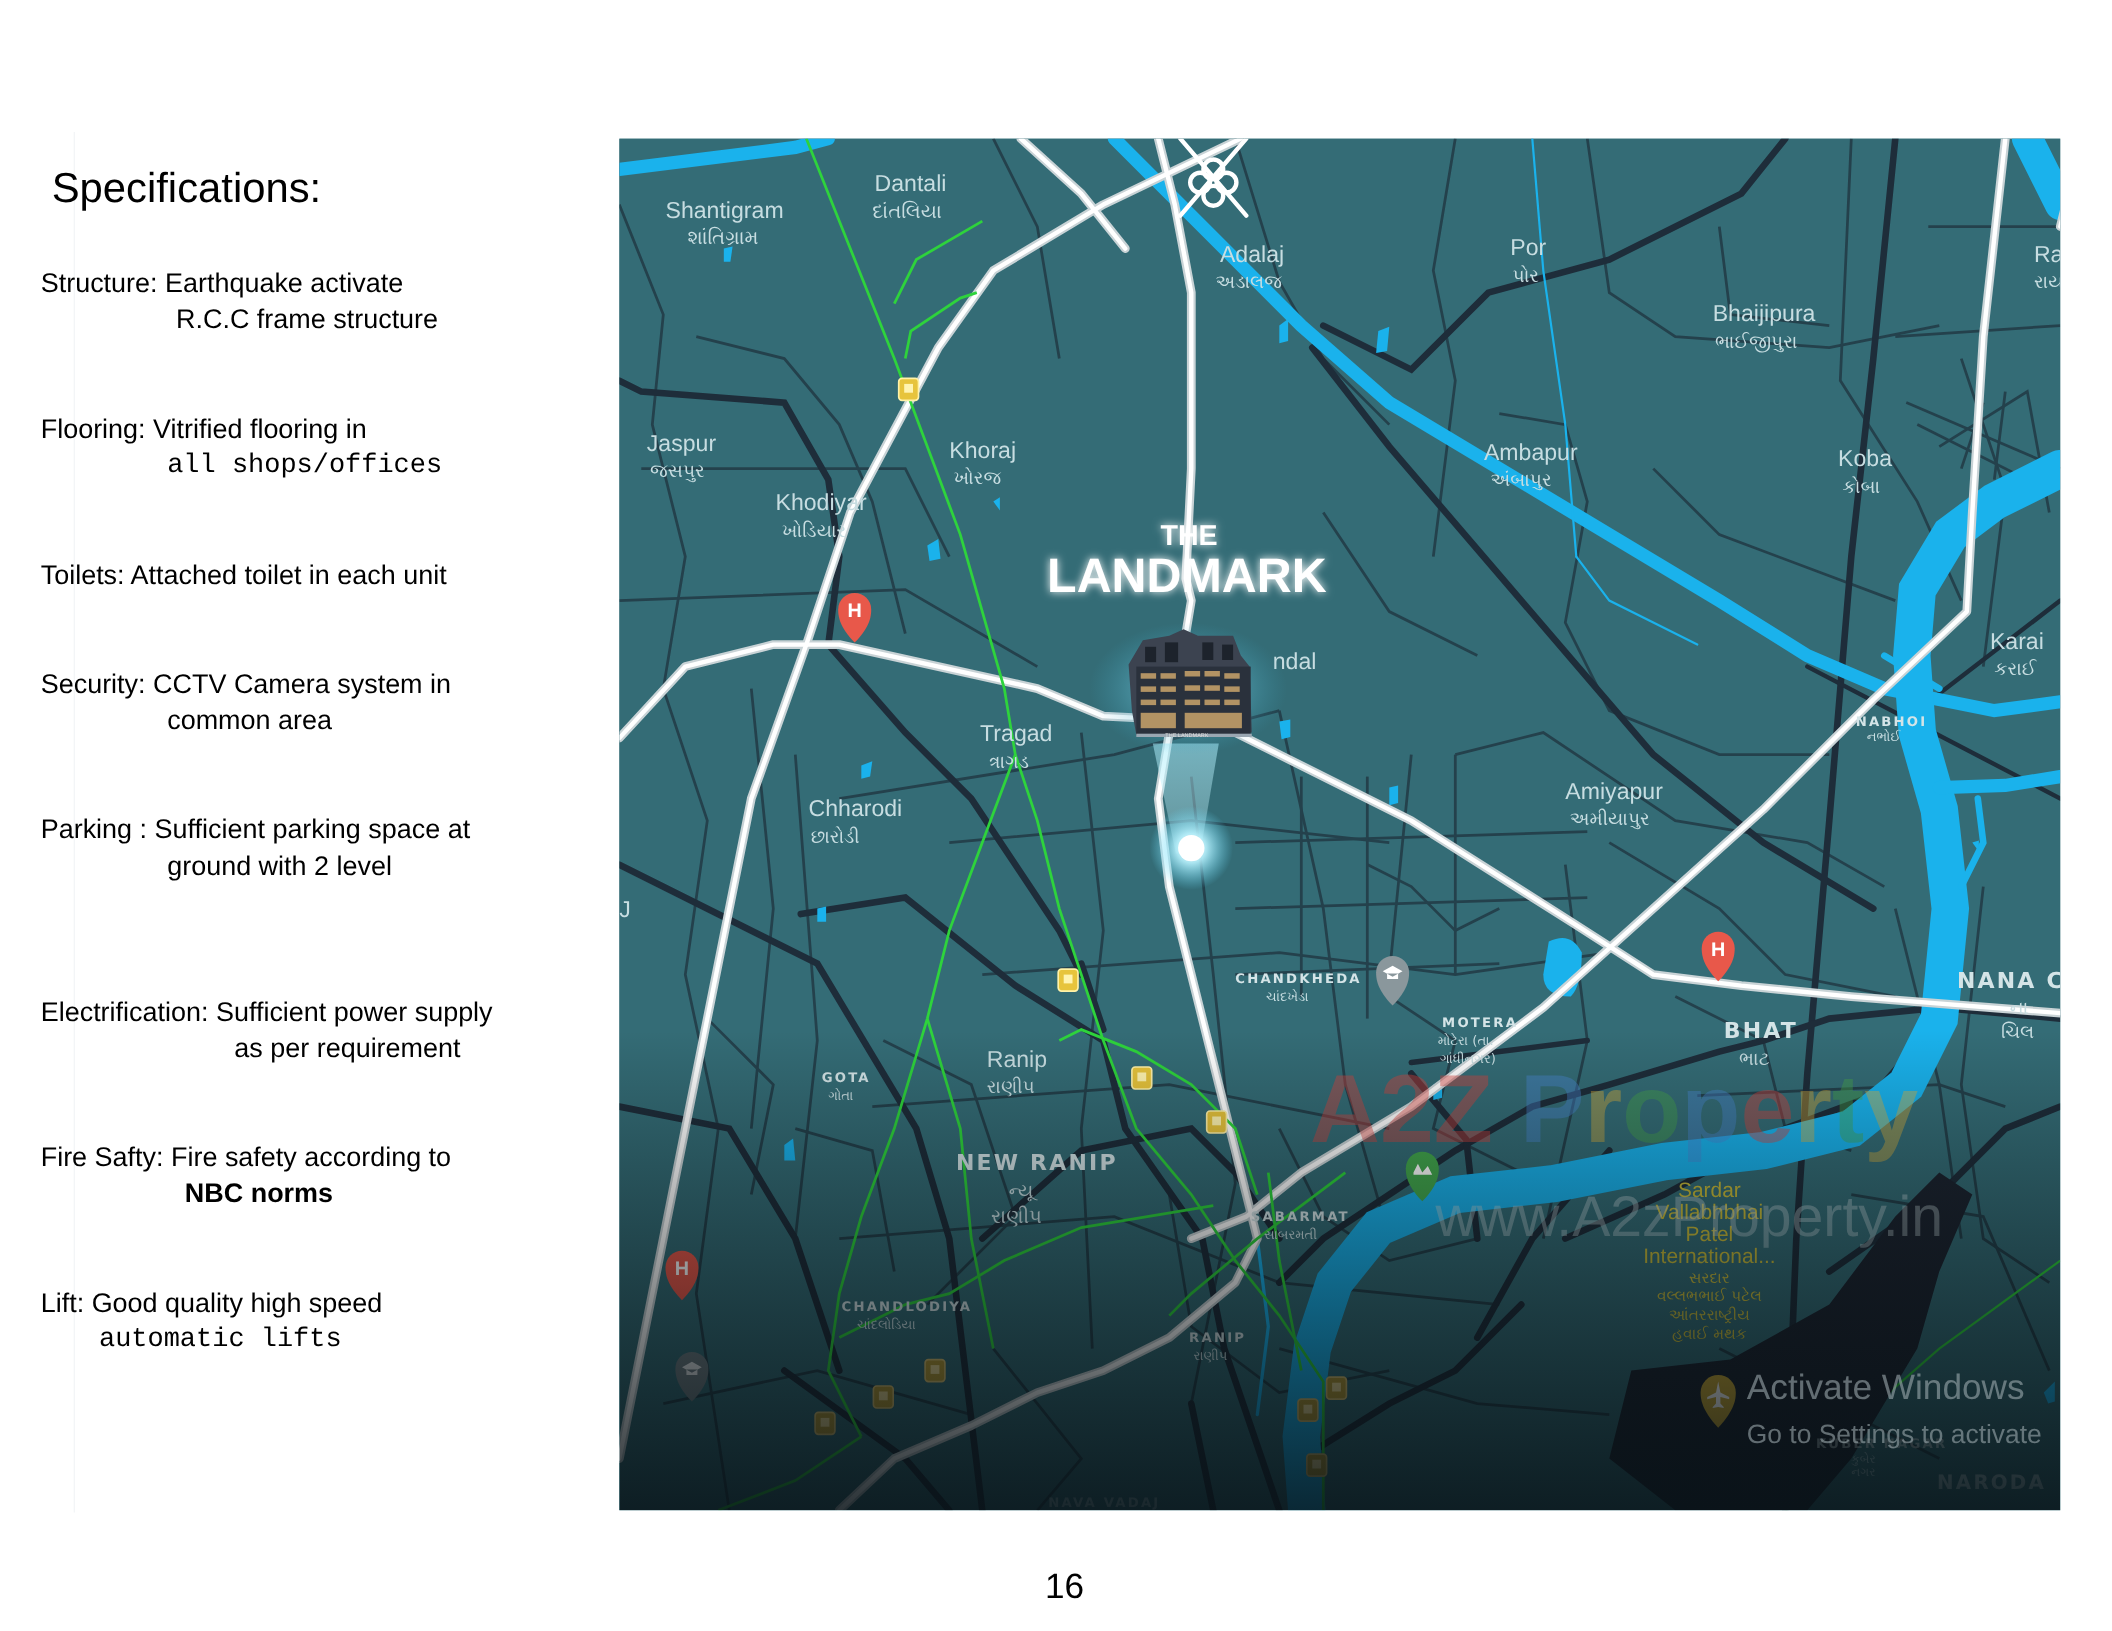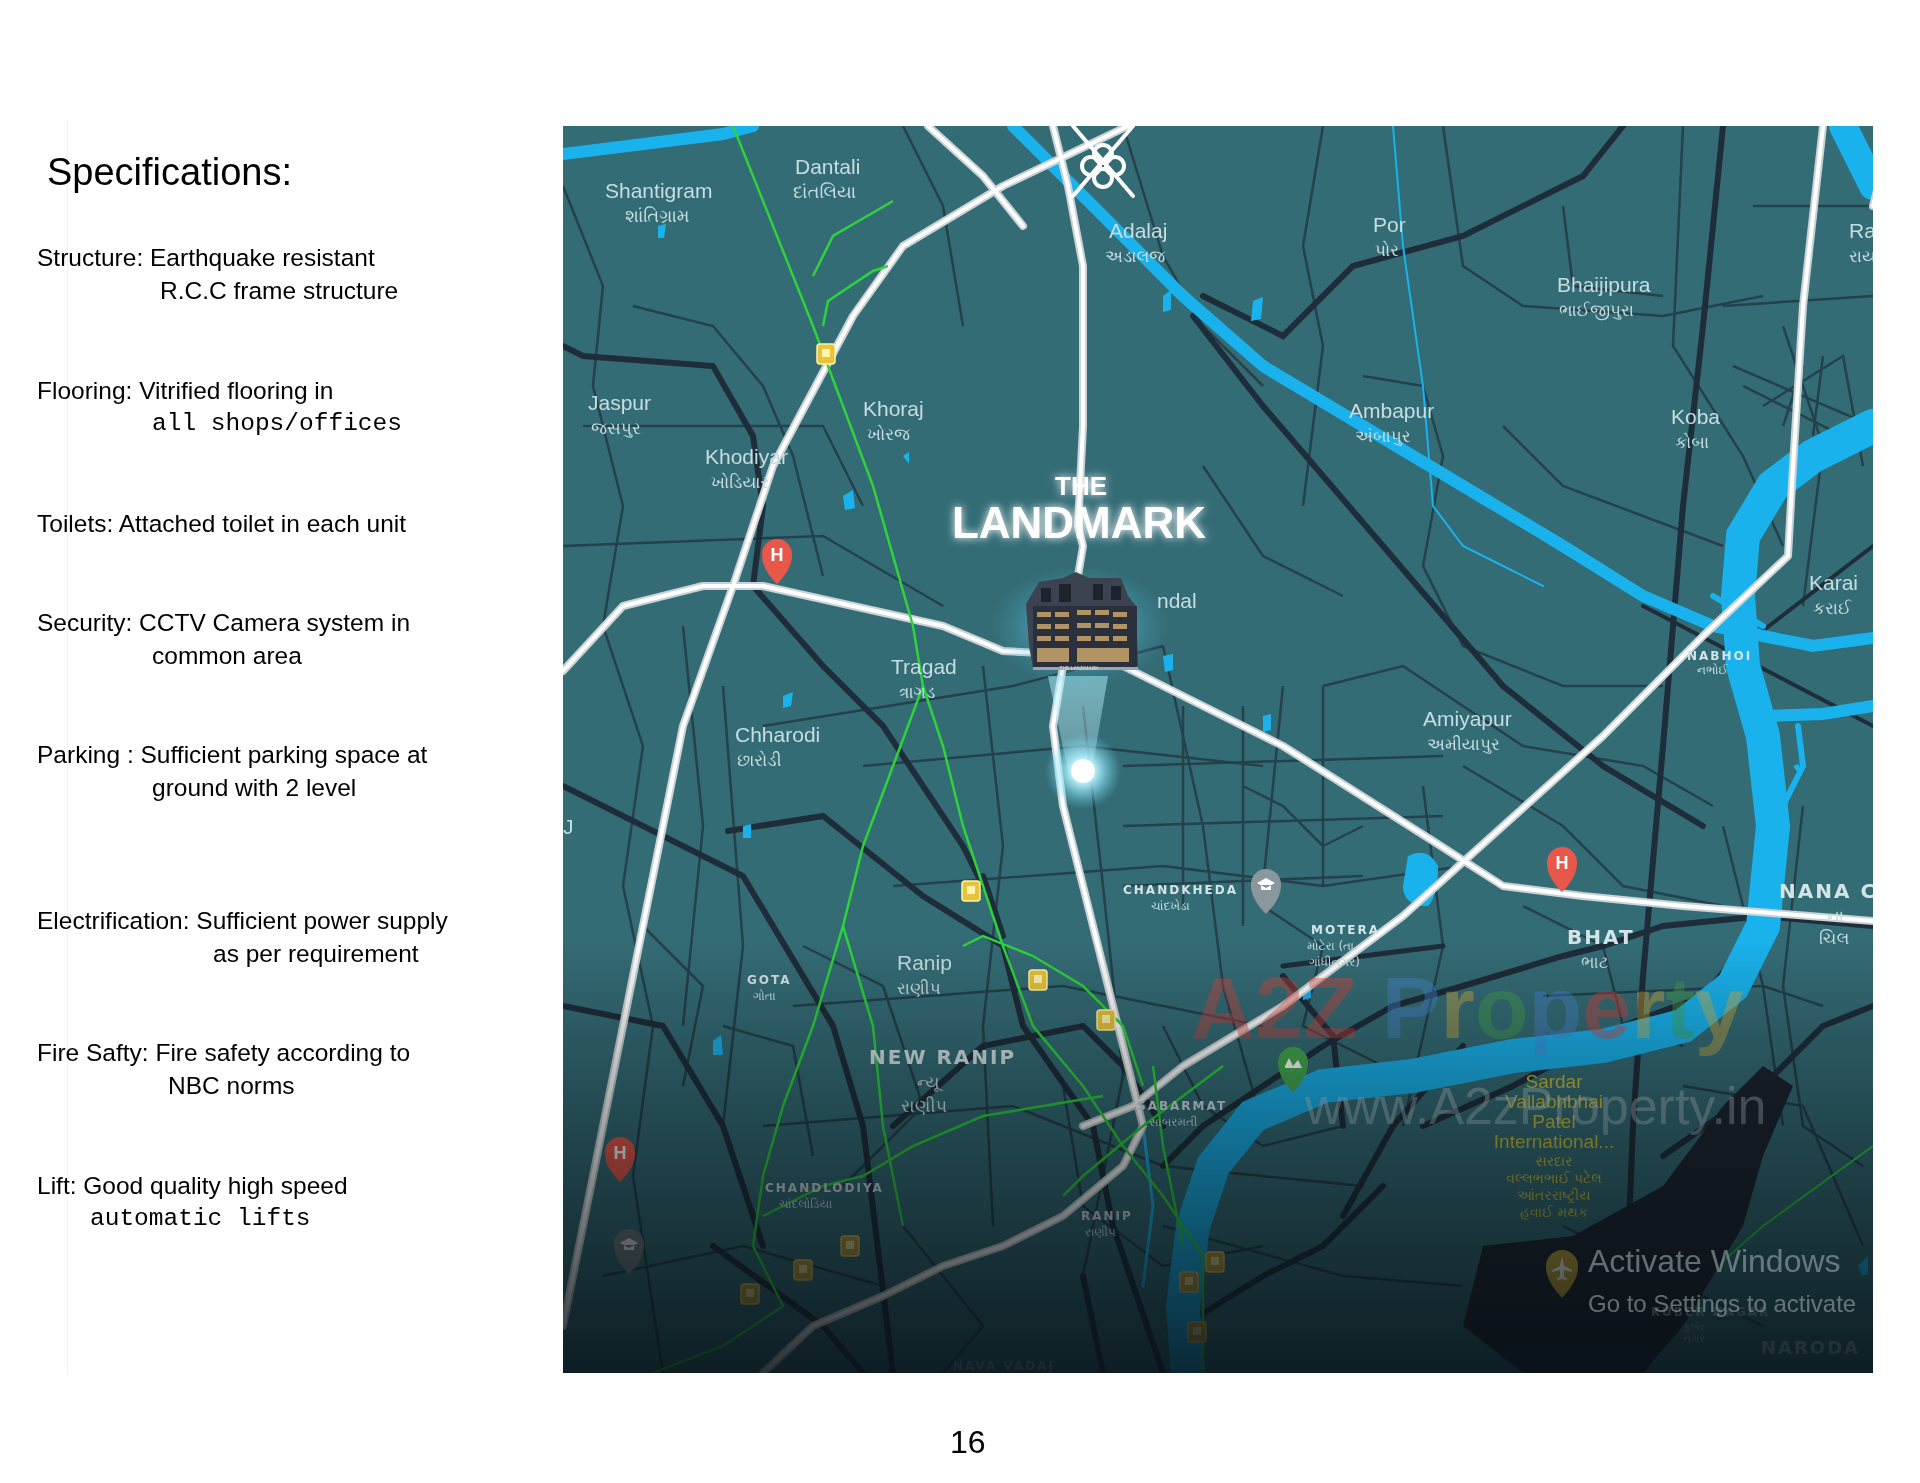--- a/index.html
+++ b/index.html
@@ -20,21 +20,21 @@
 <body>
 
 <div>
 
   <div class="faint-rule"></div>
 
   <section class="specs">
     <h1 class="specs-title" style="margin:10px;font-weight:normal;">Specifications:</h1>
 
     <div class="spec" style="top:101px;">
-      <span class="line">Structure: Earthquake resistant</span>
+      <span class="line">Structure: Earthquake activate</span>
       <span class="line" style="padding-left:123px;">R.C.C frame structure</span>
     </div>
 
     <div class="spec" style="top:234px;">
       <span class="line">Flooring: Vitrified flooring in</span>
       <span class="line" style="padding-left:115px;font-family:Liberation Mono, monospace;">all shops/offices</span>
     </div>
 
     <div class="spec" style="top:367px;">
       <span class="line">Toilets: Attached toilet in each unit</span>
@@ -50,21 +50,21 @@
       <span class="line" style="padding-left:115px;">ground with 2 level</span>
     </div>
 
     <div class="spec" style="top:764px;">
       <span class="line">Electrification: Sufficient power supply</span>
       <span class="line" style="padding-left:176px;">as per requirement</span>
     </div>
 
     <div class="spec" style="top:896px;">
       <span class="line">Fire Safty: Fire safety according to</span>
-      <span class="line" style="padding-left:131px;">NBC norms</span>
+      <span class="line" style="padding-left:131px;font-weight:bold;">NBC norms</span>
     </div>
 
     <div class="spec" style="top:1029px;">
       <span class="line">Lift: Good quality high speed</span>
       <span class="line" style="padding-left:53px;font-family:Liberation Mono, monospace;">automatic lifts</span>
     </div>
   </section>
 
   <div class="map">
     <svg viewBox="0 0 1310 1247" xmlns="http://www.w3.org/2000/svg">

